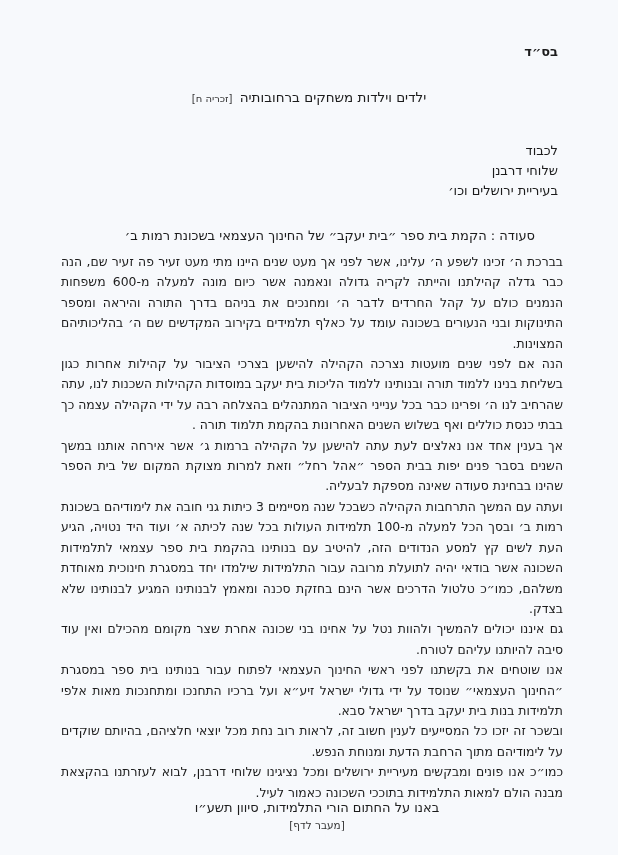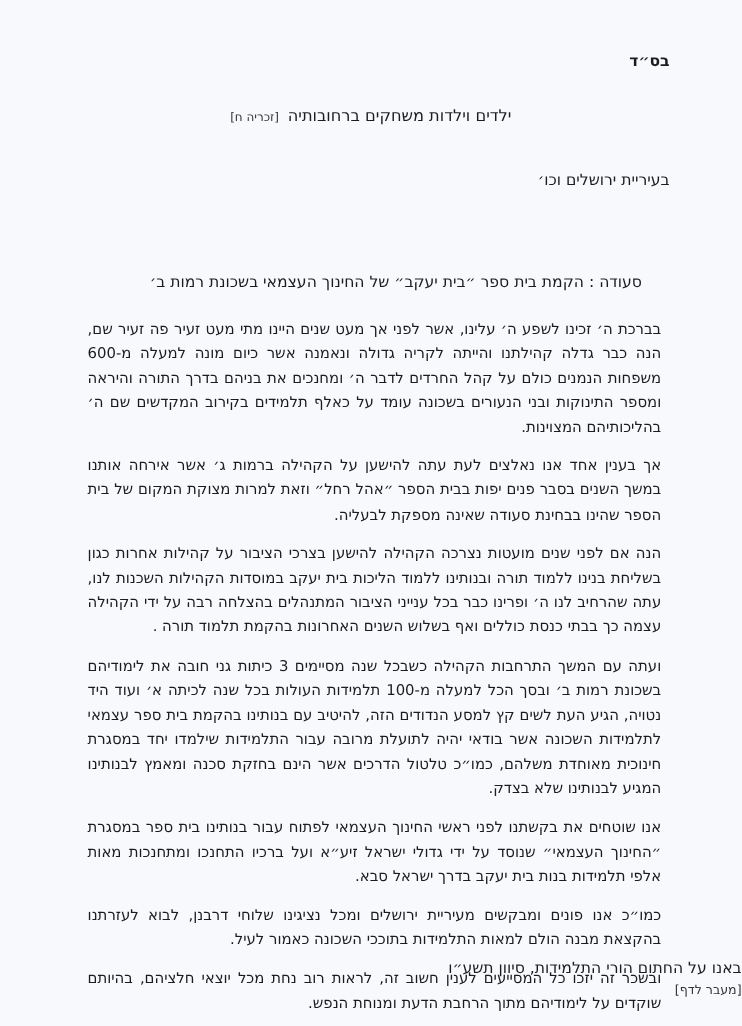--- a/index.html
+++ b/index.html
@@ -30,57 +30,60 @@
   .subject {
     position: absolute; top: 228px; right: 83px;
     font-size: 13px; white-space: nowrap;
   }
   .subject b { font-weight: normal; }
   .body-text {
     position: absolute; top: 252px; left: 61px; width: 502px;
     font-size: 12.4px; line-height: 20.4px;
     text-align: justify; text-align-last: right;
   }
-  .body-text p { margin: 12px; }
+  .body-text p { margin: 0; }
   .closing {
     position: absolute; top: 799px; left: 0; right: 0;
-    font-size: 13px; line-height: 17px; padding-left: 16px;
+    text-align: center; font-size: 13px; line-height: 17px; padding-left: 16px;
   }
   .closing .turn { display: block; font-size: 10.5px; color: #333; margin-top: 1px; }
 </style>
 </head>
 <body>
 
 <div class="page">
 
   <div class="bsd">בס״ד</div>
 
   <div class="title-block">
     <div>
       <span class="title-main">ילדים וילדות משחקים ברחובותיה</span>
       <span class="title-source">[זכריה ח]</span>
     </div>
   </div>
 
   <div class="addressee">
+    <div>לכבוד</div>
+    <div>שלוחי דרבנן</div>
     <div>בעיריית ירושלים וכו׳</div>
   </div>
 
   <div class="subject">
     <span>סעודה : </span><b>הקמת בית ספר ״בית יעקב״ של החינוך העצמאי בשכונת רמות ב׳</b>
   </div>
 
   <div class="body-text">
     <p>בברכת ה׳ זכינו לשפע ה׳ עלינו, אשר לפני אך מעט שנים היינו מתי מעט זעיר פה זעיר שם, הנה כבר גדלה קהילתנו והייתה לקריה גדולה ונאמנה אשר כיום מונה למעלה מ-600 משפחות הנמנים כולם על קהל החרדים לדבר ה׳ ומחנכים את בניהם בדרך התורה והיראה ומספר התינוקות ובני הנעורים בשכונה עומד על כאלף תלמידים בקירוב המקדשים שם ה׳ בהליכותיהם המצוינות.</p>
+    <p>הנה אם לפני שנים מועטות נצרכה הקהילה להישען בצרכי הציבור על קהילות אחרות כגון בשליחת בנינו ללמוד תורה ובנותינו ללמוד הליכות בית יעקב במוסדות הקהילות השכנות לנו, עתה שהרחיב לנו ה׳ ופרינו כבר בכל ענייני הציבור המתנהלים בהצלחה רבה על ידי הקהילה עצמה כך בבתי כנסת כוללים ואף בשלוש השנים האחרונות בהקמת תלמוד תורה .</p>
     <p>אך בענין אחד אנו נאלצים לעת עתה להישען על הקהילה ברמות ג׳ אשר אירחה אותנו במשך השנים בסבר פנים יפות בבית הספר ״אהל רחל״ וזאת למרות מצוקת המקום של בית הספר שהינו בבחינת סעודה שאינה מספקת לבעליה.</p>
-    <p>הנה אם לפני שנים מועטות נצרכה הקהילה להישען בצרכי הציבור על קהילות אחרות כגון בשליחת בנינו ללמוד תורה ובנותינו ללמוד הליכות בית יעקב במוסדות הקהילות השכנות לנו, עתה שהרחיב לנו ה׳ ופרינו כבר בכל ענייני הציבור המתנהלים בהצלחה רבה על ידי הקהילה עצמה כך בבתי כנסת כוללים ואף בשלוש השנים האחרונות בהקמת תלמוד תורה .</p>
     <p>ועתה עם המשך התרחבות הקהילה כשבכל שנה מסיימים 3 כיתות גני חובה את לימודיהם בשכונת רמות ב׳ ובסך הכל למעלה מ-100 תלמידות העולות בכל שנה לכיתה א׳ ועוד היד נטויה, הגיע העת לשים קץ למסע הנדודים הזה, להיטיב עם בנותינו בהקמת בית ספר עצמאי לתלמידות השכונה אשר בודאי יהיה לתועלת מרובה עבור התלמידות שילמדו יחד במסגרת חינוכית מאוחדת משלהם, כמו״כ טלטול הדרכים אשר הינם בחזקת סכנה ומאמץ לבנותינו המגיע לבנותינו שלא בצדק.</p>
+    <p>גם איננו יכולים להמשיך ולהוות נטל על אחינו בני שכונה אחרת שצר מקומם מהכילם ואין עוד סיבה להיותנו עליהם לטורח.</p>
     <p>אנו שוטחים את בקשתנו לפני ראשי החינוך העצמאי לפתוח עבור בנותינו בית ספר במסגרת ״החינוך העצמאי״ שנוסד על ידי גדולי ישראל זיע״א ועל ברכיו התחנכו ומתחנכות מאות אלפי תלמידות בנות בית יעקב בדרך ישראל סבא.</p>
+    <p>ובשכר זה יזכו כל המסייעים לענין חשוב זה, לראות רוב נחת מכל יוצאי חלציהם, בהיותם שוקדים על לימודיהם מתוך הרחבת הדעת ומנוחת הנפש.</p>
     <p>כמו״כ אנו פונים ומבקשים מעיריית ירושלים ומכל נציגינו שלוחי דרבנן, לבוא לעזרתנו בהקצאת מבנה הולם למאות התלמידות בתוככי השכונה כאמור לעיל.</p>
-    <p>ובשכר זה יזכו כל המסייעים לענין חשוב זה, לראות רוב נחת מכל יוצאי חלציהם, בהיותם שוקדים על לימודיהם מתוך הרחבת הדעת ומנוחת הנפש.</p>
   </div>
 
   <div class="closing">
     <div>באנו על החתום הורי התלמידות, סיוון תשע״ו</div>
     <span class="turn">[מעבר לדף]</span>
   </div>
 
 </div>
 
 </body></html>

